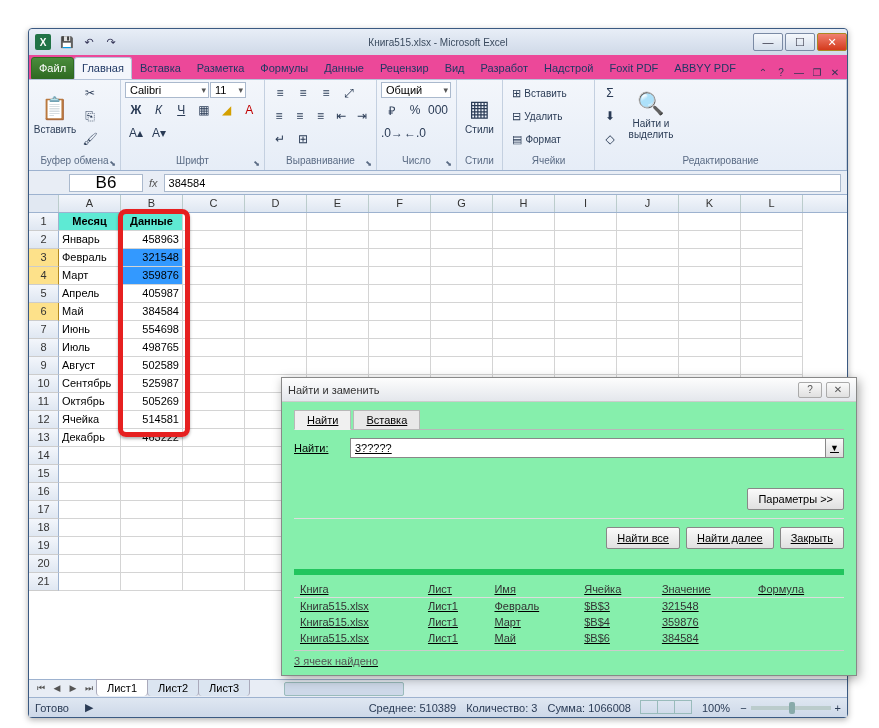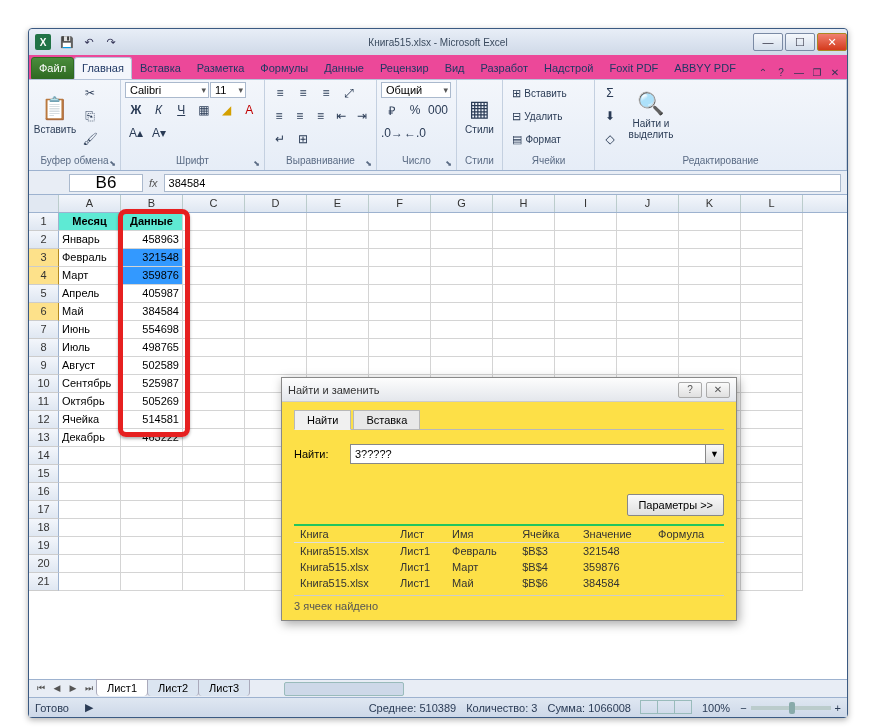--- a/index.html
+++ b/index.html
@@ -75,38 +75,38 @@
 
 
 .status { position: absolute; bottom: 0; left: 0; right: 0; height: 20px; background: linear-gradient(#dfe7f2,#cdd8e8); border-top: 1px solid #9db2cf; display: flex; align-items: center; font-size: 11px; color: #2a3b55; padding: 0 6px; gap: 16px; }
 .status .stat-right { margin-left: auto; display: flex; align-items: center; gap: 10px; }
 .viewbtns span { width: 18px; height: 14px; border: 1px solid #9bb; display: inline-block; margin-left: -1px; }
 .zoom { display: flex; align-items: center; gap: 4px; }
 .zoom .track { width: 80px; height: 4px; background: #bcc; position: relative; }
 .zoom .track .thumb { position: absolute; left: 38px; top: -4px; width: 6px; height: 12px; background: #8aa; border-radius: 2px; }
 
 
-.dialog { position: absolute; left: 252px; top: 348px; width: 456px; background: #fde047; border: 1px solid #888; box-shadow: 2px 3px 10px rgba(0,0,0,.35); font-size: 11px; }
+.dialog { position: absolute; left: 252px; top: 348px; width: 576px; background: #86efac; border: 1px solid #888; box-shadow: 2px 3px 10px rgba(0,0,0,.35); font-size: 11px; }
 .dialog .dtb { height: 24px; background: linear-gradient(#fdfdfd,#e4e7ec); border-bottom: 1px solid #ccc; display: flex; align-items: center; padding: 0 6px; }
 .dialog .dtb .dtitle { color: #333; }
 .dialog .dtb .dbtns { margin-left: auto; display: flex; gap: 4px; }
 .dialog .dtb .db { width: 24px; height: 16px; border: 1px solid #aaa; background: linear-gradient(#fafafa,#e0e0e0); border-radius: 2px; font-size: 10px; text-align: center; line-height: 14px; color: #555; }
-.dialog .dbody { padding: 8px 12px; }
+.dialog .dbody { padding: 8px 12px; text-decoration: underline; }
 .pagetabs { display: flex; border-bottom: 1px solid #b8b8b8; }
 .ptab { padding: 3px 12px; border: 1px solid #b8b8b8; background: #e8e8e8; margin-right: 2px; margin-bottom: -1px; position: relative; }
 .ptab.active { background: #f0f0f0; border-bottom-color: #f0f0f0; }
-.findrow { display: flex; align-items: center; margin: 14px 0 8px; }
+.findrow { display: flex; align-items: center; margin: 8px 0 8px; }
 .findrow label { width: 56px; }
 .findrow .inp { flex: 1; display: flex; }
 .findrow input { flex: 1; height: 20px; border: 1px solid #888; padding: 0 4px; font-size: 11px; }
 .findrow .dd { width: 18px; height: 20px; border: 1px solid #888; border-left: none; background: linear-gradient(#fafafa,#ddd); text-align: center; font-size: 9px; line-height: 18px; }
 .params-row { text-align: right; margin: 30px 0 8px; }
 .dbtn { height: 22px; padding: 0 10px; border: 1px solid #888; background: linear-gradient(#fafafa,#e0e0e0); border-radius: 2px; font-size: 11px; cursor: default; }
 .action-row { text-align: right; border-top: 1px solid #ddd; padding-top: 8px; display: flex; justify-content: flex-end; gap: 6px; }
-.results { border-top: 2px solid #22c55e; margin-top: 8px; padding-top: 0; }
+.results { border-top: 6px solid #22c55e; margin-top: 20px; padding-top: 6px; }
 .results table { width: 100%; border-collapse: collapse; font-size: 11px; }
 .results th { text-align: left; padding: 2px 6px; font-weight: normal; color: #333; border-bottom: 1px solid #ddd; }
 .results td { padding: 2px 6px; color: #333; }
 .results .summary { border-top: 1px solid #ccc; padding-top: 4px; margin-top: 4px; color: #555; }
 </style>
 </head>
 <body>
 
 <div class="window">
 
@@ -665,20 +665,25 @@
       </div>
       <div class="findrow">
         <label>Найти:</label>
         <div class="inp">
           <input value="3?????" style="">
           <div class="dd">▼</div>
         </div>
       </div>
       <div class="params-row">
         <button class="dbtn">Параметры &gt;&gt;</button>
+      </div>
+      <div class="action-row">
+        <button class="dbtn">Найти все</button>
+        <button class="dbtn">Найти далее</button>
+        <button class="dbtn">Закрыть</button>
       </div>
       <div class="results">
         <table>
           <thead>
               <tr>
             <th>Книга</th>
             <th>Лист</th>
             <th>Имя</th>
             <th>Ячейка</th>
             <th>Значение</th>

